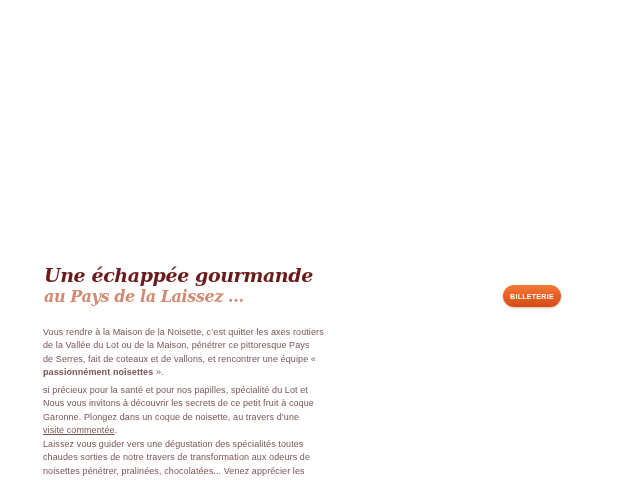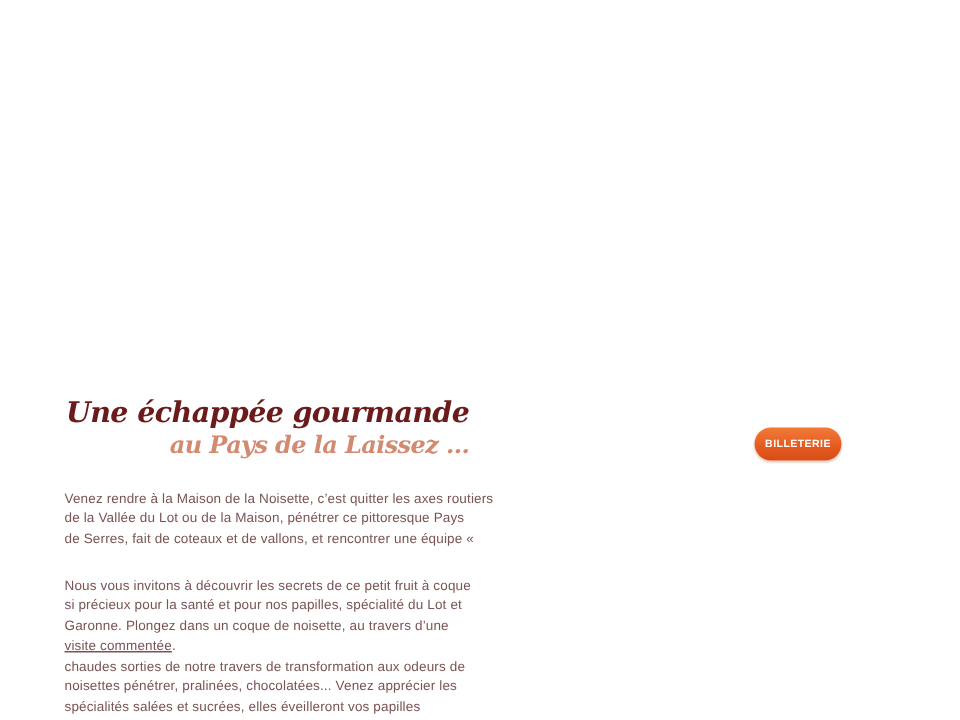--- a/index.html
+++ b/index.html
@@ -22,21 +22,20 @@
   
   .hero-title {
     position: absolute;
     left: 44px;
     top: 266px;
     font-family: "DejaVu Serif", serif;
     font-style: italic;
     font-weight: 700;
     letter-spacing: -0.4px;
     line-height: 1;
-    text-align: right;
   }
   .hero-line1 {
     font-size: 19px;
     color: #6b1b1b;
     white-space: nowrap;
   }
   .hero-line2 {
     font-size: 16px;
     color: #d28a71;
     margin-top: 4px;
@@ -97,33 +96,37 @@
 <div class="page">
 
   <div class="hero-title">
     <div class="hero-line1">Une échappée gourmande</div>
     <div class="hero-line2">au Pays de la Laissez ...</div>
   </div>
 
   <button class="cta-button">BILLETERIE</button>
 
   <div class="paragraph p1">
-    <div class="line">Venez rendre à la Maison de la Noisette, c’est quitter les axes routiers</div>
+    <div class="line">Vous rendre à la Maison de la Noisette, c’est quitter les axes routiers</div>
     <div class="line">de la Vallée du Lot ou de la Maison, pénétrer ce pittoresque Pays</div>
     <div class="line">de Serres, fait de coteaux et de vallons, et rencontrer une équipe «</div>
+    <div class="line">
+      <span class="emph">passionnément noisettes</span><span> ».</span>
+    </div>
   </div>
 
   <div class="paragraph p2">
+    <div class="line">si précieux pour la santé et pour nos papilles, spécialité du Lot et</div>
     <div class="line">Nous vous invitons à découvrir les secrets de ce petit fruit à coque</div>
-    <div class="line">si précieux pour la santé et pour nos papilles, spécialité du Lot et</div>
     <div class="line">Garonne. Plongez dans un coque de noisette, au travers d’une</div>
     <div class="line">
       <a class="inline-link">visite commentée</a><span>.</span>
     </div>
   </div>
 
   <div class="paragraph p3">
+    <div class="line">Laissez vous guider vers une dégustation des spécialités toutes</div>
     <div class="line">chaudes sorties de notre travers de transformation aux odeurs de</div>
     <div class="line">noisettes pénétrer, pralinées, chocolatées... Venez apprécier les</div>
     <div class="line">spécialités salées et sucrées, elles éveilleront vos papilles</div>
   </div>
 
 </div>
 
 </body></html>

